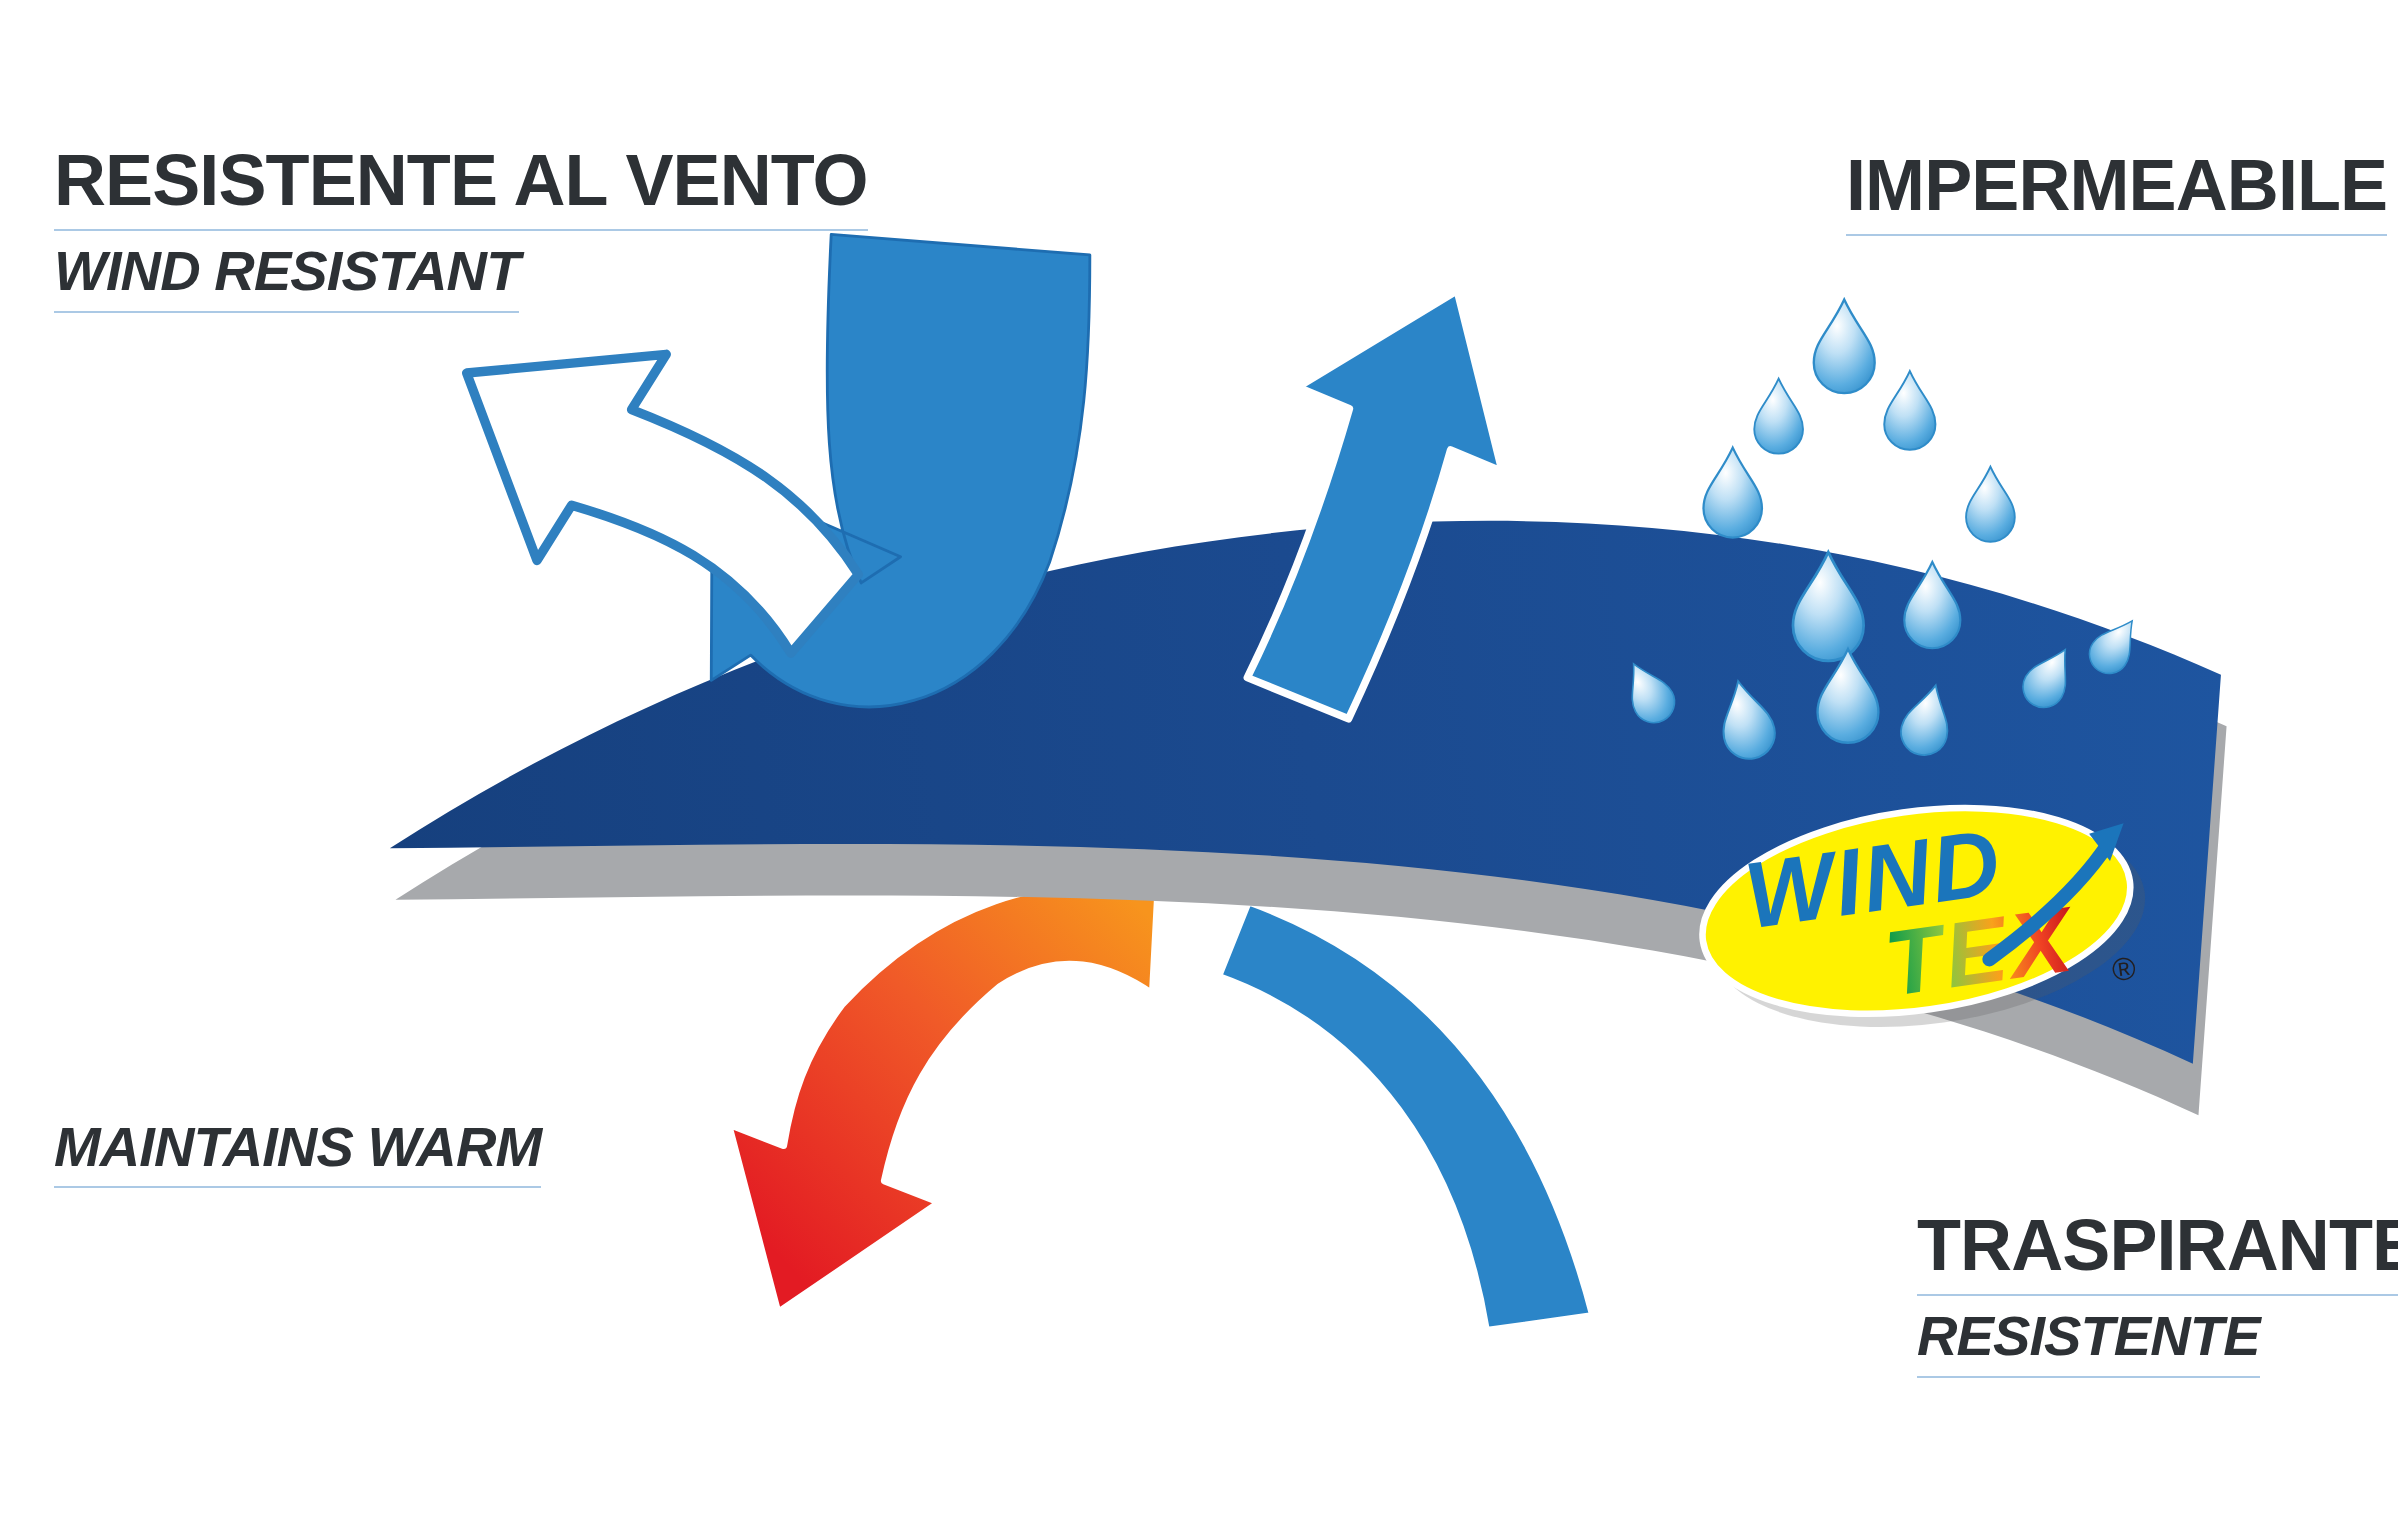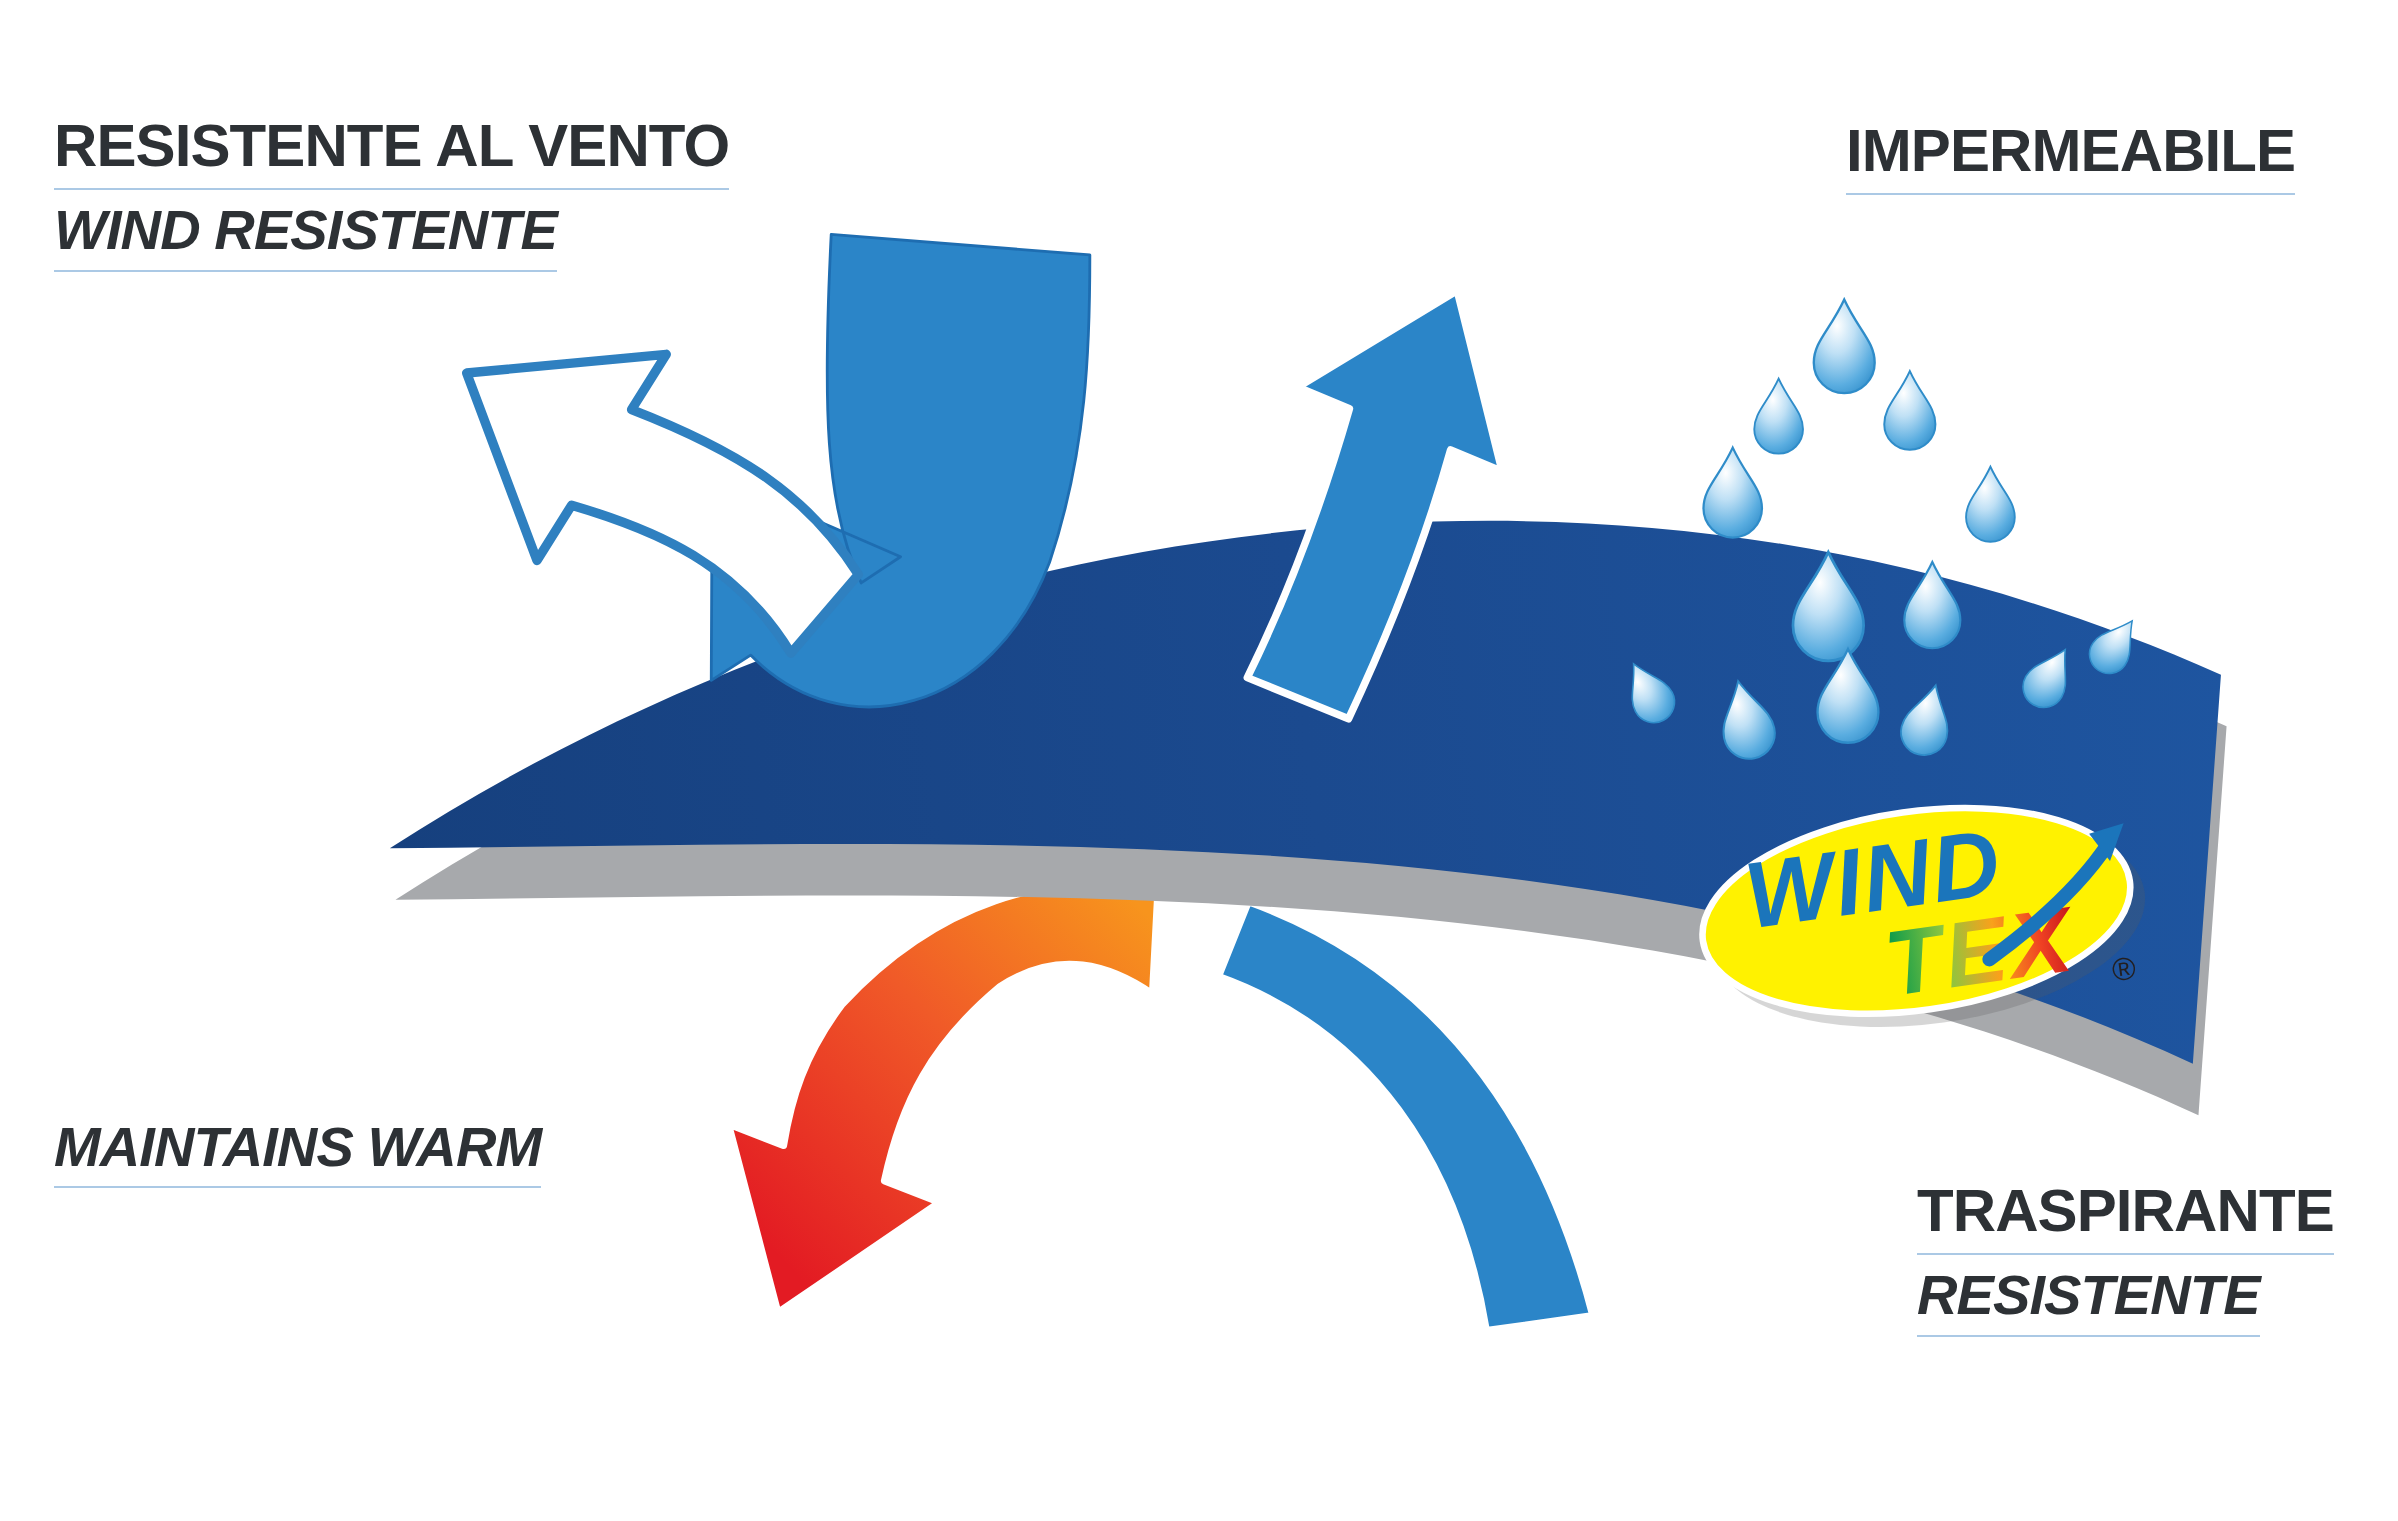--- a/index.html
+++ b/index.html
@@ -27,22 +27,23 @@
     color: #2d3135;
   }
   .lbl {
     width: fit-content;
     border-bottom: 2.8px solid #abc9e5;
     padding-bottom: 7.5px;
     white-space: nowrap;
   }
   .lbl-it {
     font-weight: 700;
-    font-size: 60px;
+    font-size: 72px;
     letter-spacing: -0.9px;
+    margin-top: 28px;
   }
   .lbl-en {
     font-weight: 700;
     font-style: italic;
     font-size: 56px;
     letter-spacing: -0.9px;
     margin-top: 7.5px;
   }
   #label-top-left    { left: 54px;   top: 111px;  }
   #label-top-right   { left: 1846px; top: 116px;  }
@@ -136,21 +137,21 @@
       <text x="-178" y="-6" font-family="Liberation Sans, sans-serif" font-weight="bold" font-style="italic" font-size="100" letter-spacing="2" fill="#1b75bb">WIND</text>
       <text x="-40" y="86" font-family="Liberation Sans, sans-serif" font-weight="bold" font-style="italic" font-size="98" letter-spacing="4" fill="url(#texGrad)">TEX</text>
       <path d="M 70 62 C 130 30 180 -5 214 -44" fill="none" stroke="#1b75bb" stroke-width="15" stroke-linecap="round"></path>
       <polygon points="232,-62 194,-56 212,-24" fill="#1b75bb"></polygon>
       <text x="198" y="104" font-family="Liberation Sans, sans-serif" font-size="34" fill="#231f20">®</text>
     </g>
   </svg>
 
   <div class="label-group" id="label-top-left">
     <div class="lbl lbl-it">RESISTENTE AL VENTO</div>
-    <div class="lbl lbl-en">WIND RESISTENTE</div>
+    <div class="lbl lbl-en">WIND RESISTANT</div>
   </div>
 
   <div class="label-group" id="label-top-right">
     <div class="lbl lbl-it">IMPERMEABILE</div>
   </div>
 
   <div class="label-group" id="label-bottom-left">
     <div class="lbl lbl-en">MAINTAINS WARM</div>
   </div>
 

